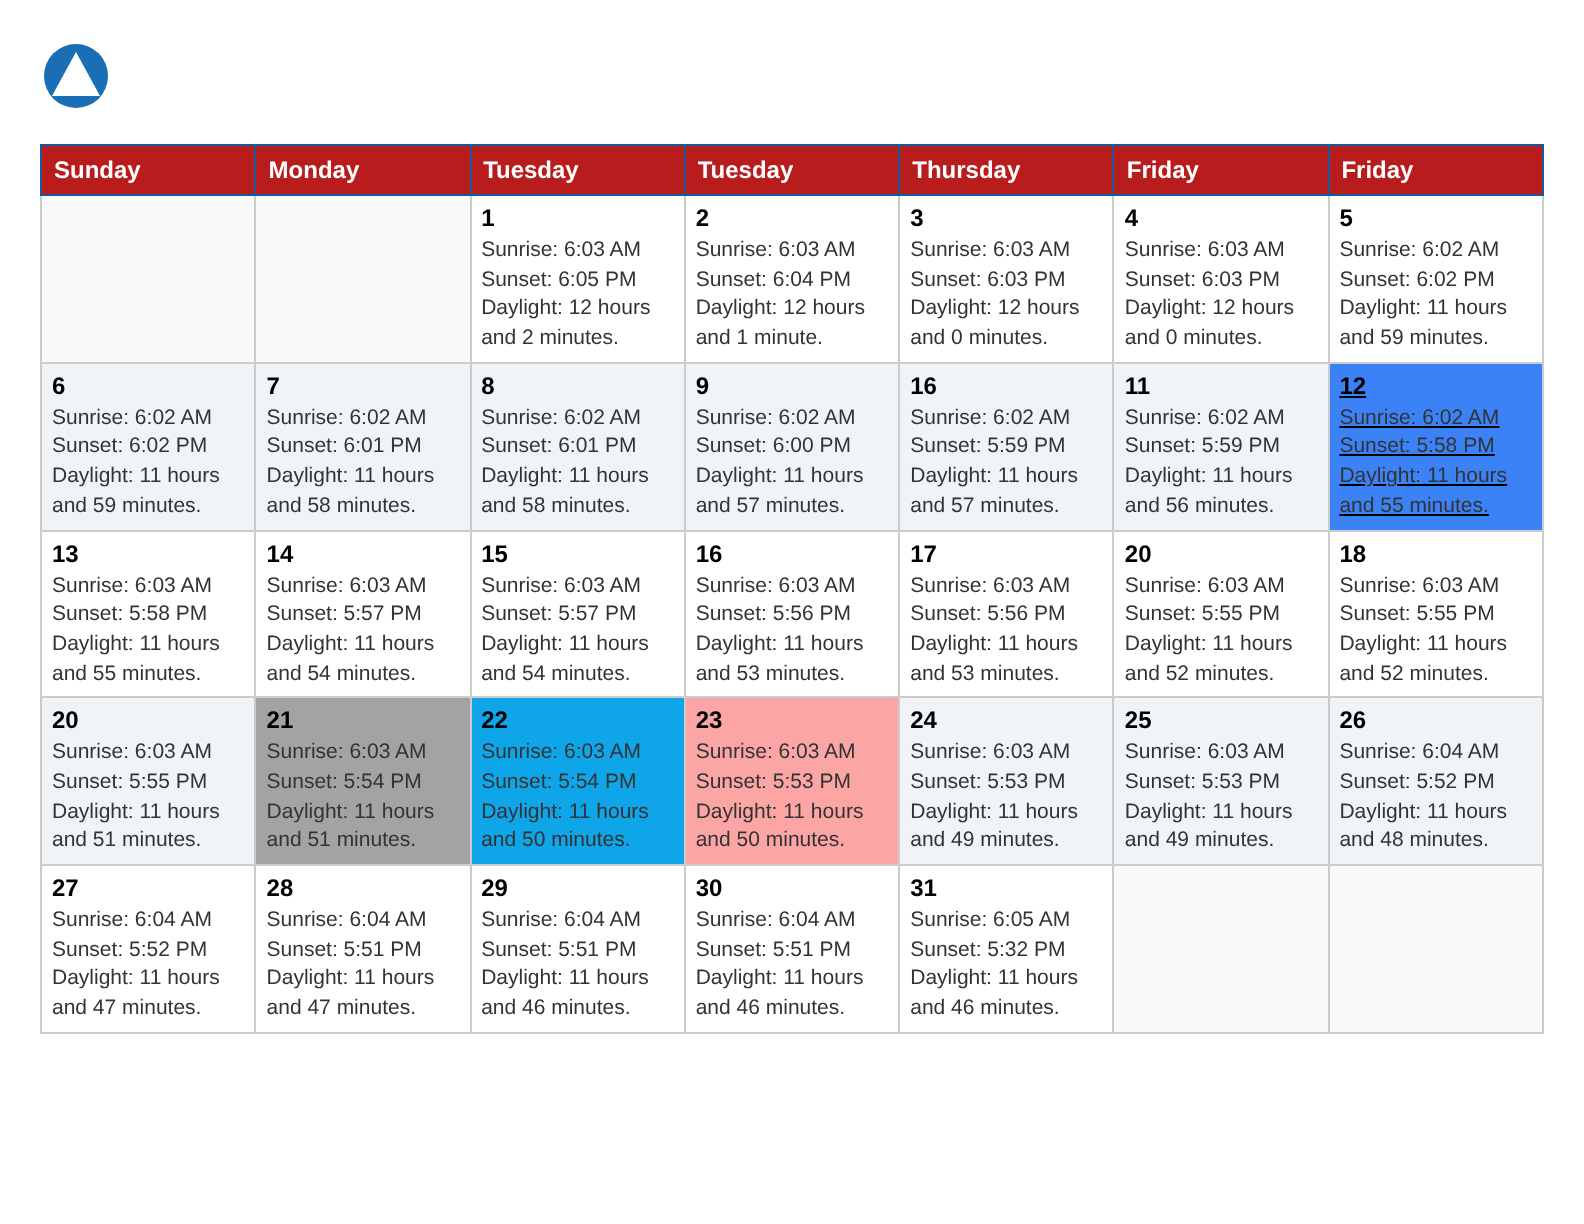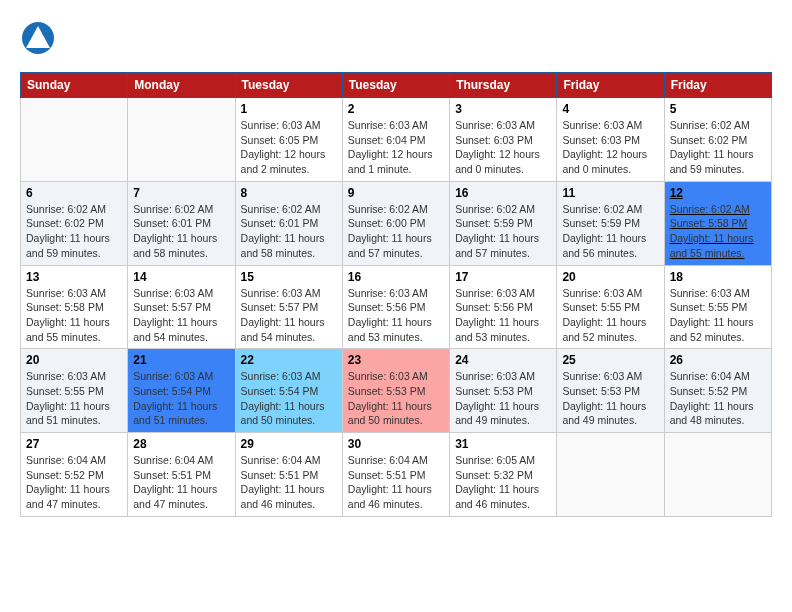--- a/index.html
+++ b/index.html
@@ -266,28 +266,28 @@
         </td>
       </tr>
       <tr>
         <td style="background: rgb(240, 244, 248);">
           <span class="day-num">20</span>
           <div class="day-info" style="white-space: pre-line;">Sunrise: 6:03 AM
 Sunset: 5:55 PM
 Daylight: 11 hours
 and 51 minutes.</div>
         </td>
-        <td style="background: #3b82f6;">
+        <td style="background: #a3a3a3;">
           <span class="day-num">21</span>
           <div class="day-info" style="white-space: pre-line;">Sunrise: 6:03 AM
 Sunset: 5:54 PM
 Daylight: 11 hours
 and 51 minutes.</div>
         </td>
-        <td style="background: #7dd3fc;">
+        <td style="background: #0ea5e9;">
           <span class="day-num">22</span>
           <div class="day-info" style="white-space: pre-line;">Sunrise: 6:03 AM
 Sunset: 5:54 PM
 Daylight: 11 hours
 and 50 minutes.</div>
         </td>
         <td style="background: #fca5a5;">
           <span class="day-num">23</span>
           <div class="day-info" style="white-space: pre-line;">Sunrise: 6:03 AM
 Sunset: 5:53 PM

